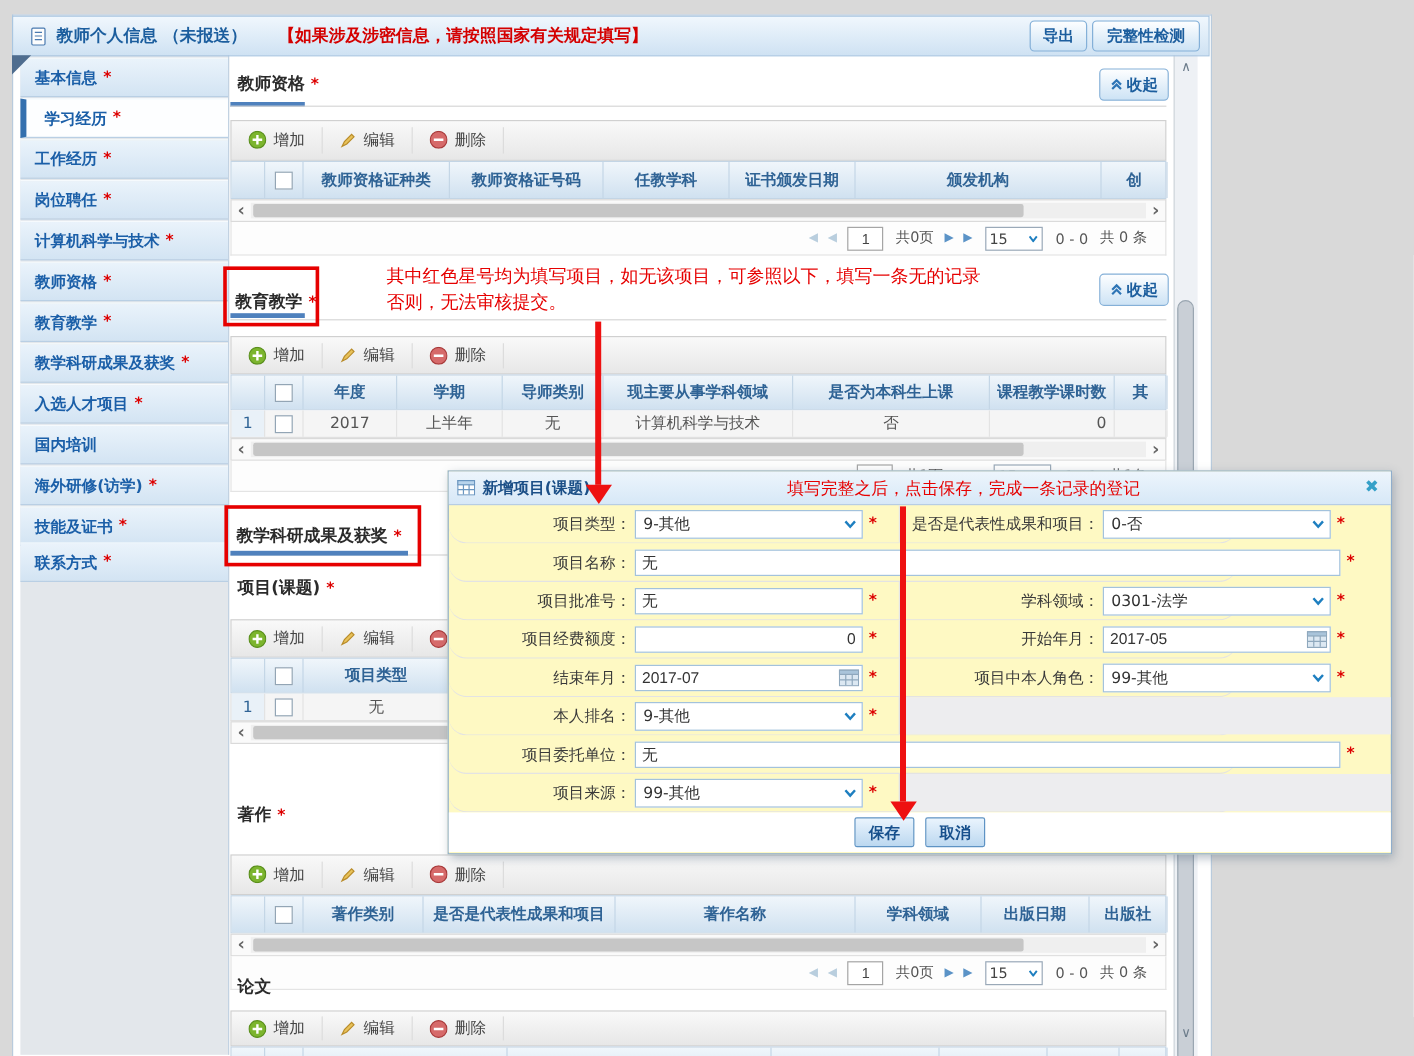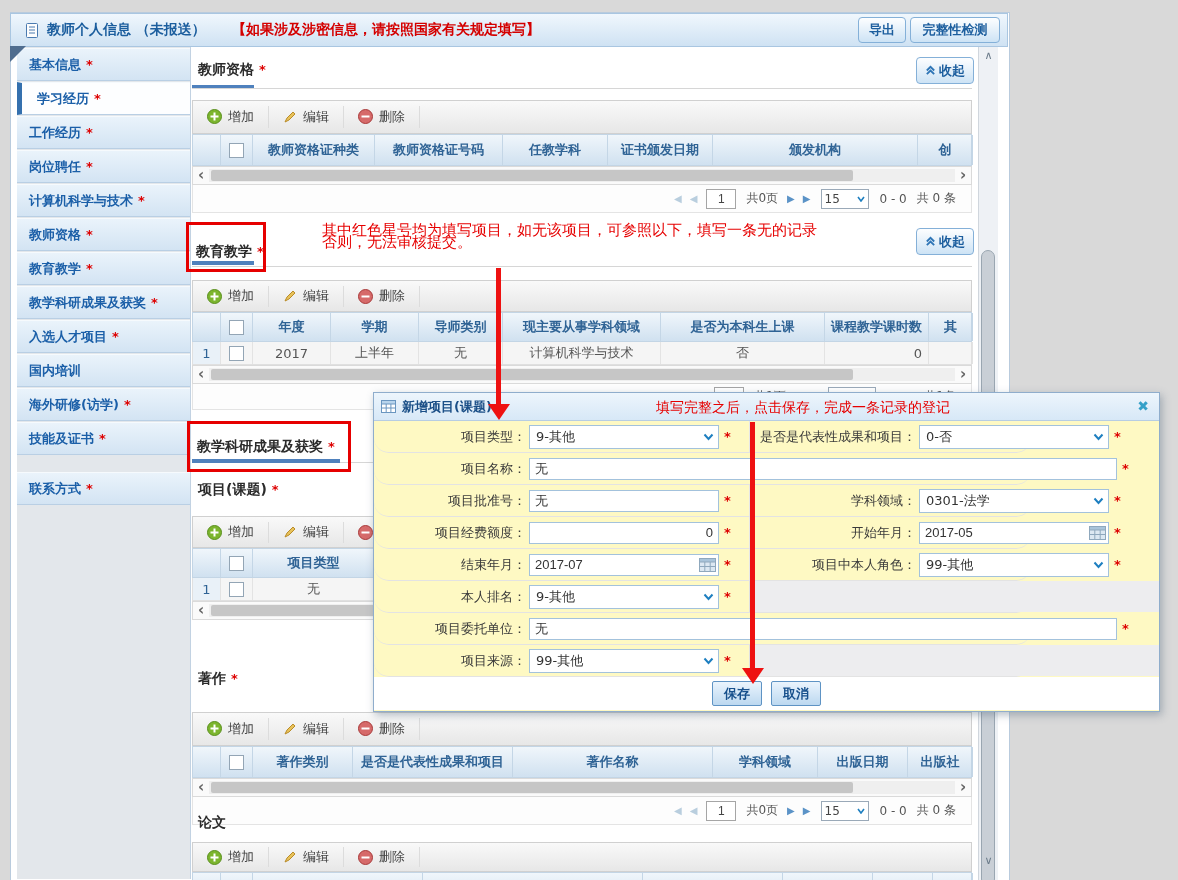--- a/index.html
+++ b/index.html
@@ -143,21 +143,21 @@
         <span class="star"></span>
       </div>
     <div class="side-item" style="top:342px;">
         <span class="lab">海外研修(访学)</span>
         <span class="star">*</span>
       </div>
     <div class="side-item" style="top:376px;">
         <span class="lab">技能及证书</span>
         <span class="star">*</span>
       </div>
-    <div class="side-item" style="top:426px;">
+    <div class="side-item" style="top:406px;">
         <span class="lab">联系方式</span>
         <span class="star">*</span>
       </div>
   </div>
 
   <div class="abs content"></div>
 
   <div class="abs sec-title" style="left:198px;top:61px;"><span>教师资格</span><span class="star">*</span></div>
   <div class="abs btn-blue collapse-btn" style="left:916px;top:57px;">
     <span style="display:inline-flex;">
@@ -230,21 +230,21 @@
           <path d="M1 1 L4 5 L7 1" fill="none" stroke="#1e7fc0" stroke-width="1.6"></path>
         </svg>
       </span>
     <span class="pg-txt">0 - 0</span>
     <span class="pg-txt">共 0 条</span>
   </div>
 
   <div class="abs rrect" style="left:186px;top:222px;width:74px;height:44px;"></div>
   <div class="abs sec-title" style="left:196px;top:243px;"><span>教育教学</span><span class="star">*</span></div>
   <div class="abs rnote" style="left:322px;top:221px;">其中红色星号均为填写项目，如无该项目，可参照以下，填写一条无的记录</div>
-  <div class="abs rnote" style="left:322px;top:233px;">否则，无法审核提交。</div>
+  <div class="abs rnote" style="left:322px;top:243px;">否则，无法审核提交。</div>
   <div class="abs arrow-line" style="left:496px;top:268px;height:136px;"></div>
   <div class="abs arrow-head" style="left:488px;top:404px;"></div>
   <div class="abs btn-blue collapse-btn" style="left:916px;top:228px;">
     <span style="display:inline-flex;">
         <svg width="11" height="11" viewBox="0 0 12 12">
           <path d="M2 6 L6 2 L10 6" fill="none" stroke="#2e75b6" stroke-width="2"></path>
           <path d="M2 10 L6 6 L10 10" fill="none" stroke="#2e75b6" stroke-width="2"></path>
         </svg>
       </span>
     <span>收起</span>

